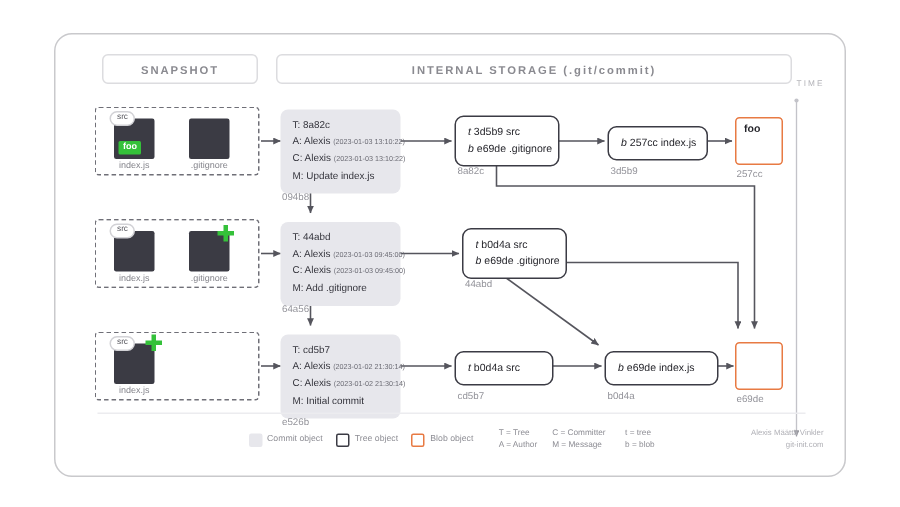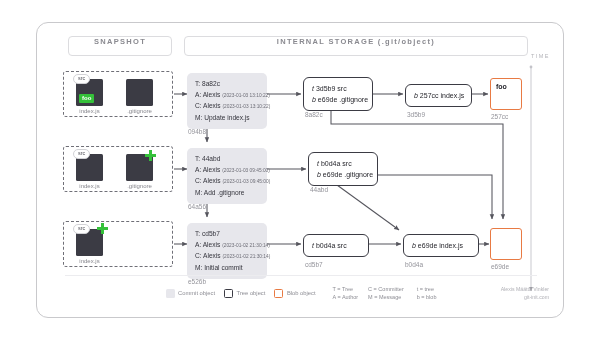--- a/index.html
+++ b/index.html
@@ -22,21 +22,21 @@
     border: 1px solid #c9c9cc;
     border-radius: 12px;
   }
   
   .hdr {
     position: absolute;
     height: 20px;
     border: 1px solid #dcdcdf;
     border-radius: 4px;
     background: #fff;
-    display: flex; align-items: flex-start; justify-content: center;
+    display: flex; align-items: center; justify-content: center;
     color: #8a8a90;
     font-size: 7.5px;
     letter-spacing: 1.3px;
     font-weight: bold;
   }
   #hdr-snapshot { left: 31px; top: 13px; width: 104px; }
   #hdr-storage  { left: 147px; top: 13px; width: 344px; }
 
   
   #time-label {
@@ -174,21 +174,21 @@
 </head>
 <body>
 
 <div id="canvas">
   <div class="card">
 
     <div class="hdr" id="hdr-snapshot">
       <span>SNAPSHOT</span>
     </div>
     <div class="hdr" id="hdr-storage">
-      <span>INTERNAL STORAGE (.git/object)</span>
+      <span>INTERNAL STORAGE (.git/commit)</span>
     </div>
 
     <div id="time-label">TIME</div>
     <svg id="time-axis" width="58" height="250">
       <defs>
         <marker id="ar" markerWidth="6" markerHeight="6" refX="4.6" refY="2.2" orient="auto">
           <path d="M0,0 L4.8,2.2 L0,4.4 z" fill="#55555d"></path>
         </marker>
         <marker id="ar-lt" markerWidth="6" markerHeight="6" refX="4.6" refY="2.2" orient="auto">
           <path d="M0,0 L4.8,2.2 L0,4.4 z" fill="#9a9aa1"></path>

